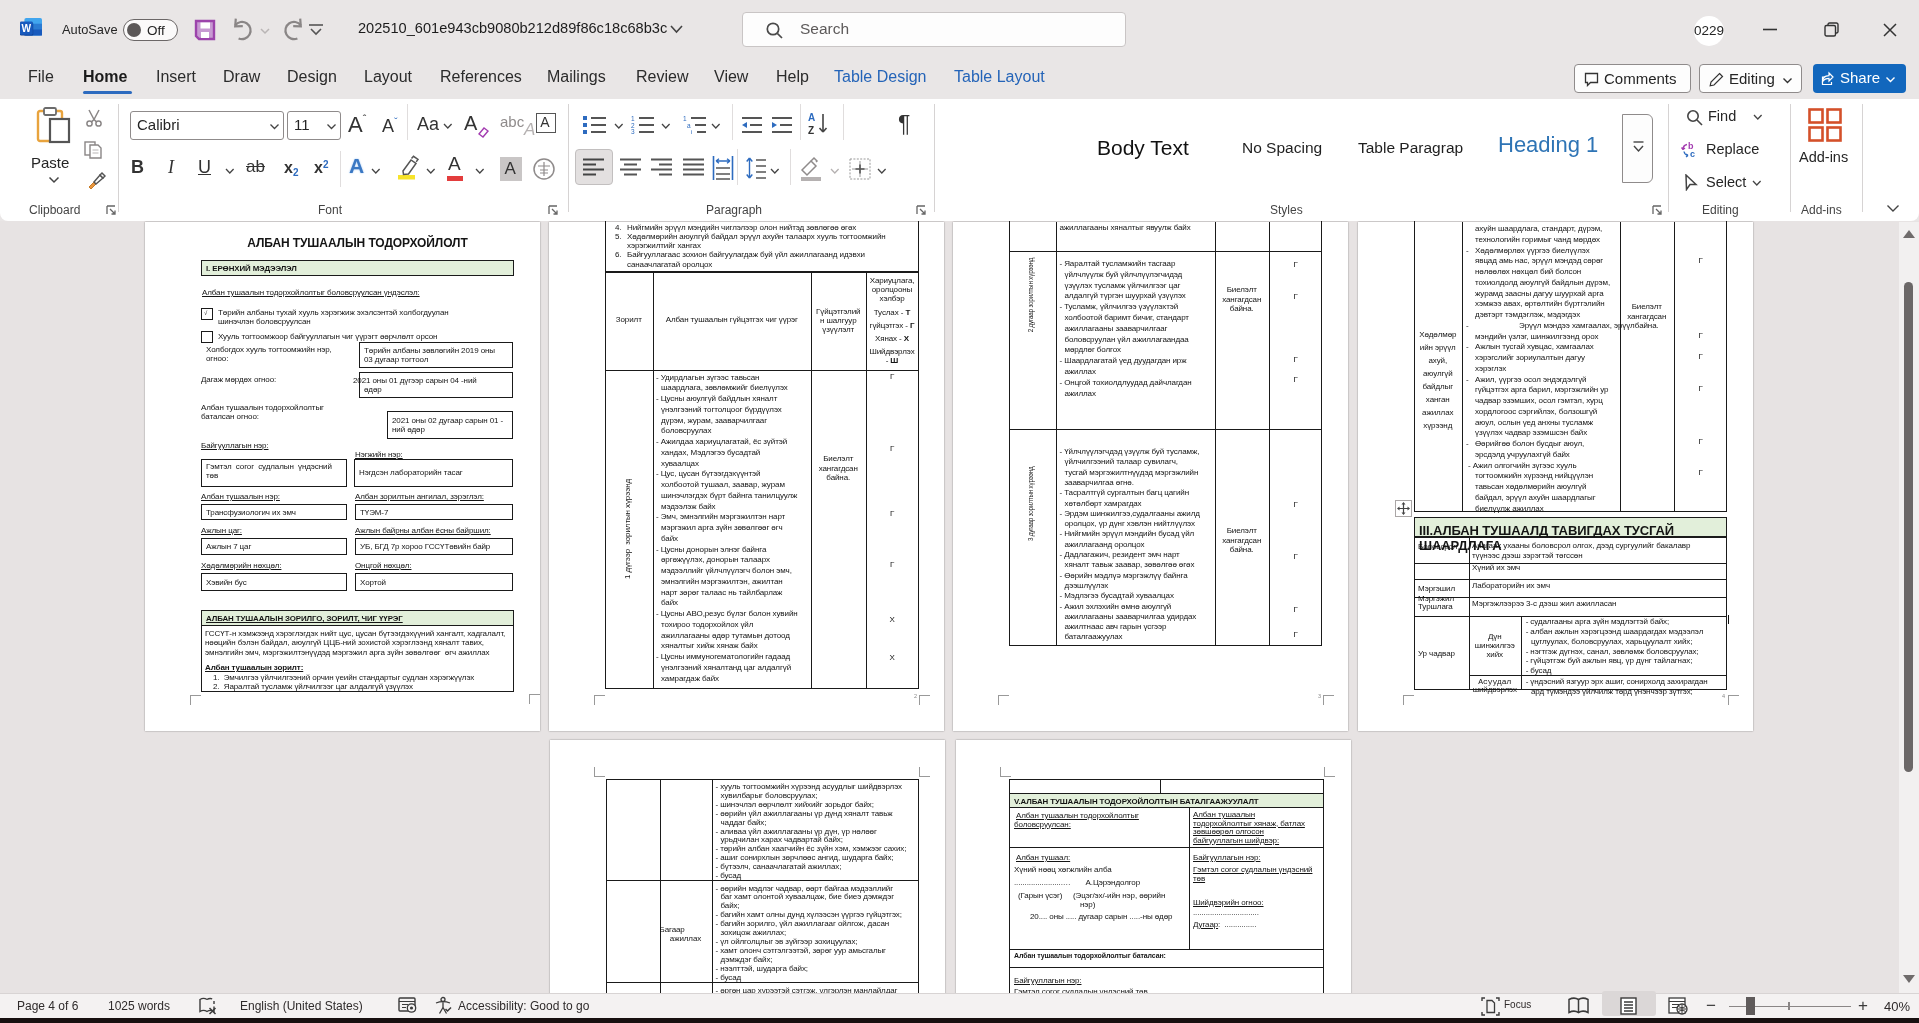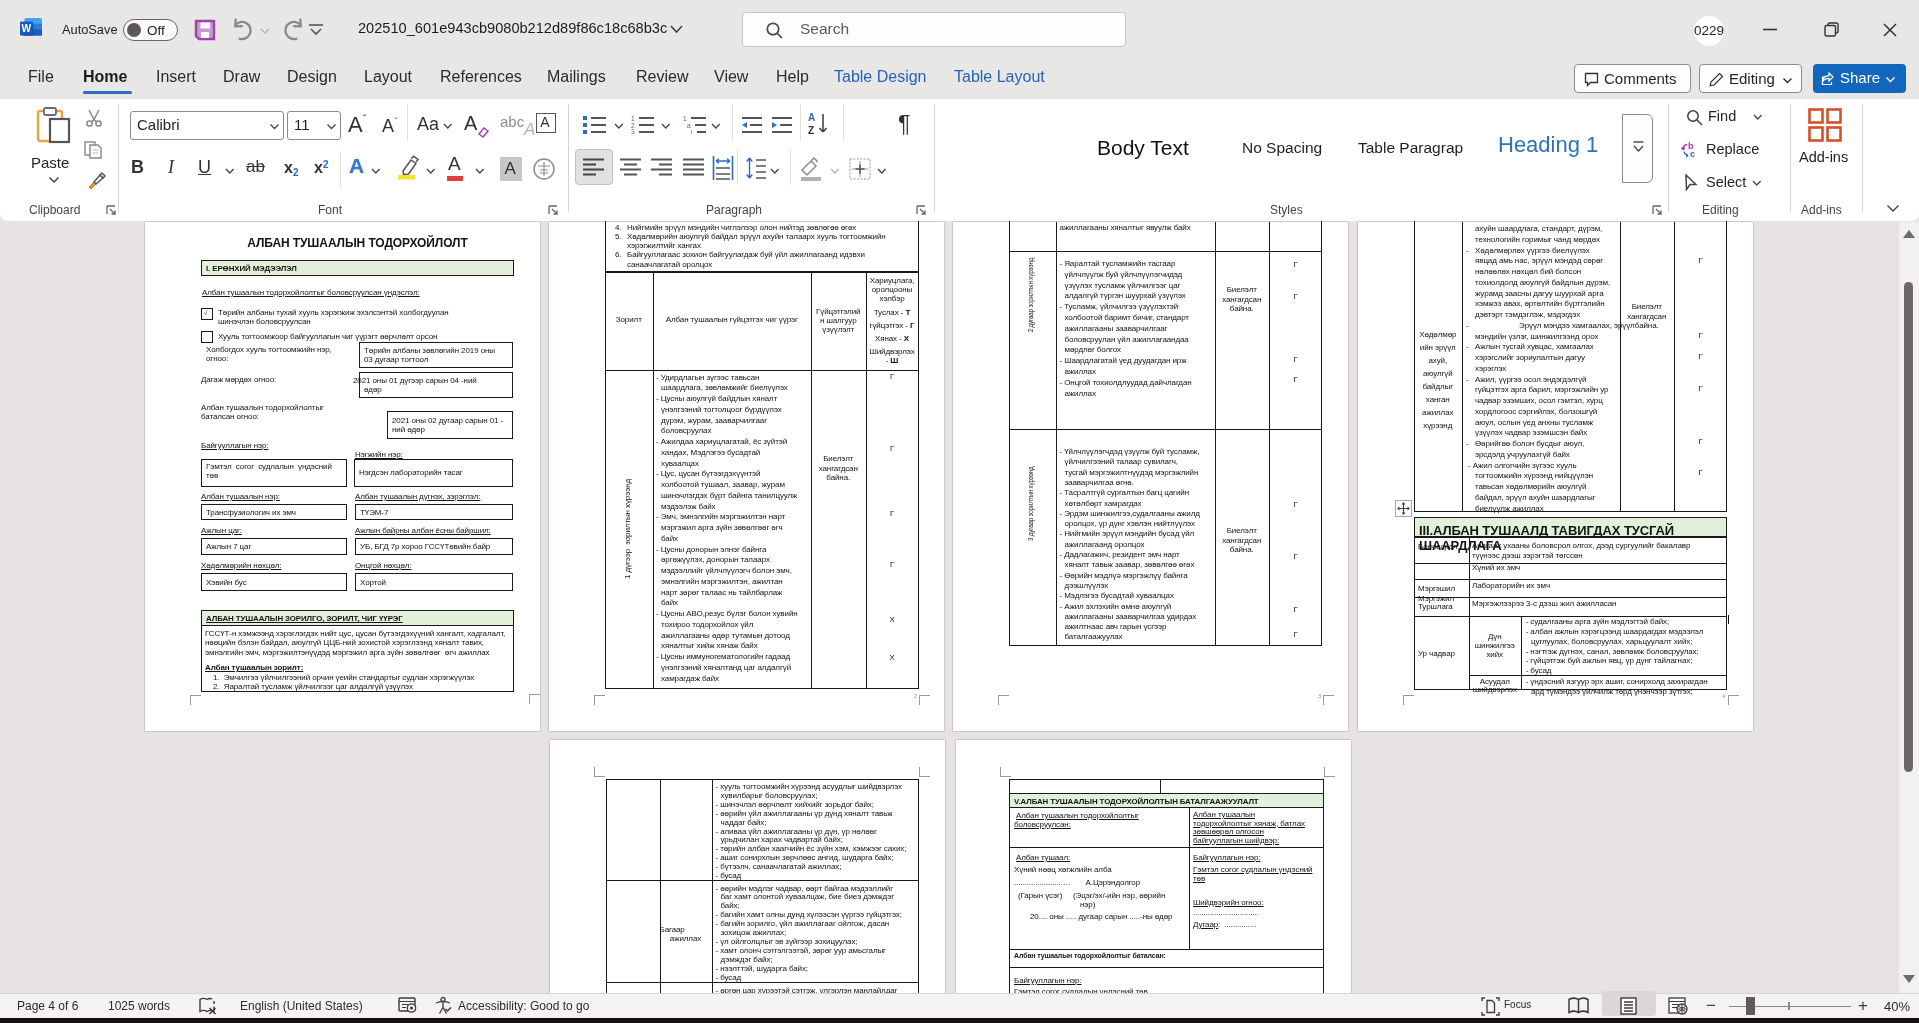--- a/index.html
+++ b/index.html
@@ -403,21 +403,21 @@
       <i style="left:247px;top:194px;">2021 оны 02 дугаар сарын 01 -</i>
       <i style="left:247px;top:203px;">ний өдөр</i>
       <i class="u" style="left:56px;top:219px;">Байгууллагын нэр:</i>
       <i class="u" style="left:210px;top:228px;">Нэгжийн нэр:</i>
       <span class="bx" style="left:56px;top:237px;width:146px;height:28px;"></span>
       <i style="left:61px;top:240px;">Гэмтэл &nbsp;согог &nbsp;судлалын &nbsp;үндэсний</i>
       <i style="left:61px;top:249px;">төв</i>
       <span class="bx" style="left:209px;top:237px;width:159px;height:28px;"></span>
       <i style="left:214px;top:246px;">Нэгдсэн лабораторийн тасаг</i>
       <i class="u" style="left:56px;top:270px;">Албан тушаалын нэр:</i>
-      <i class="u" style="left:210px;top:270px;">Албан тушаалын дүгнэх, зэрэглэл:</i>
+      <i class="u" style="left:210px;top:270px;">Албан зорилтын ангилал, зэрэглэл:</i>
       <span class="bx" style="left:56px;top:282px;width:146px;height:16px;"></span>
       <i style="left:61px;top:286px;">Трансфузиологич их эмч</i>
       <span class="bx" style="left:210px;top:282px;width:158px;height:16px;"></span>
       <i style="left:215px;top:286px;">ТҮЭМ-7</i>
       <i class="u" style="left:56px;top:304px;">Ажлын цаг:</i>
       <i class="u" style="left:210px;top:304px;">Ажлын байрны албан ёсны байршил:</i>
       <span class="bx" style="left:56px;top:316px;width:146px;height:17px;"></span>
       <i style="left:61px;top:320px;">Ажлын 7 цаг</i>
       <span class="bx" style="left:210px;top:316px;width:158px;height:17px;"></span>
       <i style="left:215px;top:320px;">УБ, БГД 7р хороо ГССҮТөвийн байр</i>
@@ -642,21 +642,21 @@
       <i style="left:60px;top:361.5px;">Мэргэшил</i>
       <i style="left:114px;top:358.5px;">Лабораторийн их эмч</i>
       <i style="left:60px;top:379.5px;">Туршлага</i>
       <i style="left:114px;top:377px;">Мэргэжлээрээ 3-с дээш жил ажилласан</i>
       <i style="left:60px;top:427px;">Ур чадвар</i>
       <u style="left:163px;top:393.5px;width:1px;height:74px;"></u>
       <u style="left:110.5px;top:452.6px;width:258.5px;height:1px;"></u>
       <i style="left:110.5px;top:409.5px;width:52.5px;text-align:center;">Дүн</i>
       <i style="left:110.5px;top:418.9px;width:52.5px;text-align:center;">шинжилгээ</i>
       <i style="left:110.5px;top:428.3px;width:52.5px;text-align:center;">хийх</i>
-      <i style="left:110.5px;top:454.6px;width:52.5px;text-align:center;">Асуудал</i>
+      <i style="left:110.5px;top:454.6px;width:52.5px;text-align:center;font-family:Liberation Mono, monospace;">Асуудал</i>
       <i style="left:110.5px;top:463.2px;width:52.5px;text-align:center;">шийдвэрлэх</i>
       <i style="left:167.7px;top:395.4px;">- судалгааны арга зүйн мэдлэгтэй байх;</i>
       <i style="left:167.7px;top:405.1px;">- албан ажлын хэрэгцээнд шаардагдах мэдээлэл</i>
       <i style="left:173px;top:414.8px;">цуглуулах, боловсруулах, харьцуулалт хийх;</i>
       <i style="left:167.7px;top:424.5px;">- нэгтгэж дүгнэх, санал, зөвлөмж боловсруулах;</i>
       <i style="left:167.7px;top:434.2px;">- гүйцэтгэж буй ажлын явц, үр дүнг тайлагнах;</i>
       <i style="left:167.7px;top:443.9px;">- бусад</i>
       <i style="left:167.7px;top:455.4px;">- үндэсний язгуур эрх ашиг, сонирхолд захирагдан</i>
       <i style="left:173px;top:464.8px;">ард түмэндээ үйлчилж төрд үнэнчээр зүтгэх;</i>
       <u style="left:45px;top:473px;width:11px;height:10px;background:none;border-left:1px solid #999;border-top:1px solid #999;"></u>

